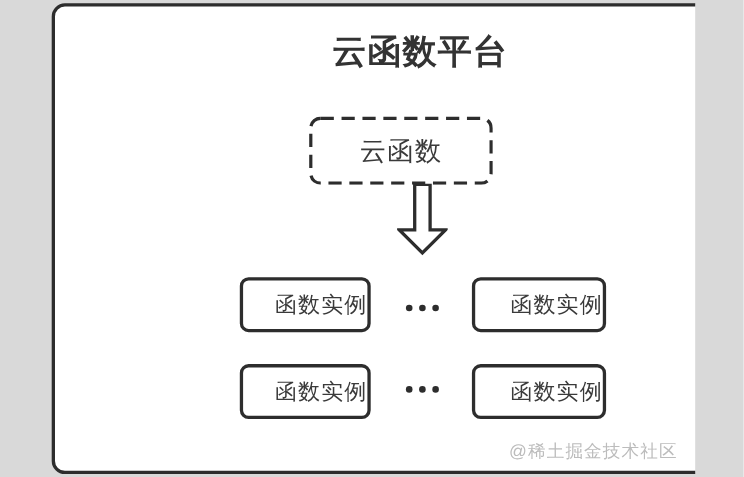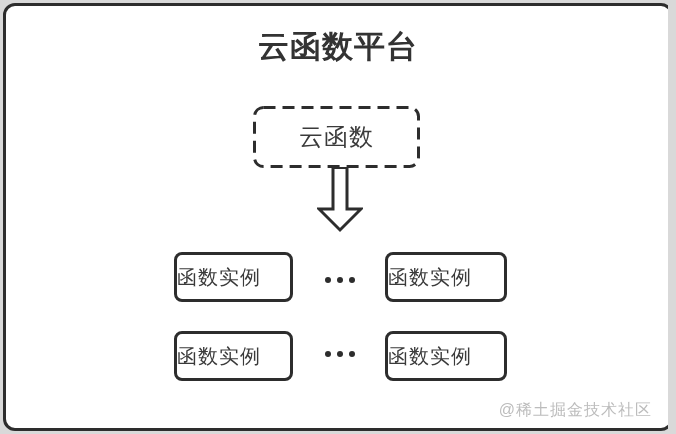--- a/index.html
+++ b/index.html
@@ -5,24 +5,25 @@
   html, body {
     margin: 0;
     padding: 0;
   }
   body {
     font-family: "Liberation Sans", "DejaVu Sans", sans-serif;
     background: #d9d9d9;
   }
   .stage {
     position: relative;
-    width: 668px;
+    width: 588px;
     height: 434px;
     overflow: hidden;
     background: #d9d9d9;
+    margin-left: 44px;
   }
   .card {
     position: absolute;
     left: 3px;
     top: 3px;
     width: 664px;
     height: 422px;
     background: #ffffff;
     border: 3px solid #2d2d2d;
     border-radius: 12px;
@@ -34,21 +35,21 @@
     width: 676px;
     text-align: center;
     font-size: 31px;
     line-height: 34px;
     font-weight: 700;
     color: #333333;
     letter-spacing: 1px;
   }
   .dashed-box {
     position: absolute;
-    left: 253px;
+    left: 237px;
     top: 106px;
     width: 167px;
     height: 62px;
     text-align: right;
   }
   .dashed-box svg {
     position: absolute;
     left: 0;
     top: 0;
   }
@@ -71,21 +72,21 @@
     top: 167px;
   }
   .inst {
     position: absolute;
     height: 44px;
     background: #ffffff;
     border: 3px solid #2d2d2d;
     border-radius: 8px;
     display: flex;
     align-items: center;
-    justify-content: flex-start;
+    justify-content: flex-end;
     font-size: 20px;
     color: #3a3a3a;
     letter-spacing: 1px;
   }
   .inst.r1 { top: 252px; }
   .inst.r2 { top: 331px; }
   .inst.c1 { left: 174px; width: 113px; }
   .inst.c2 { left: 385px; width: 116px; }
   .dots {
     position: absolute;

